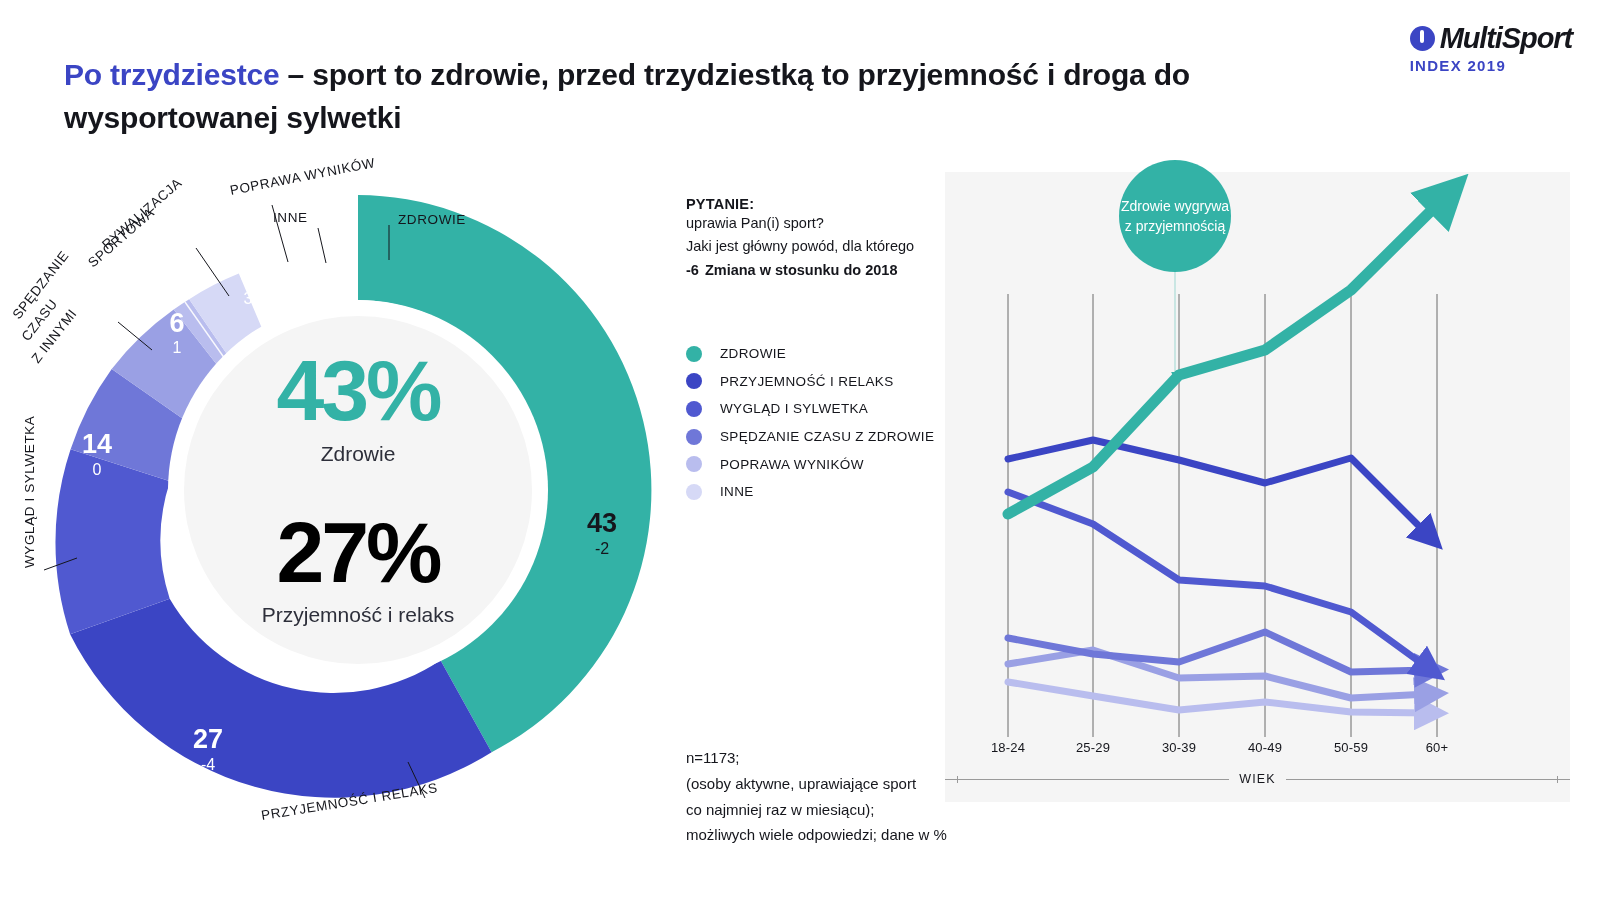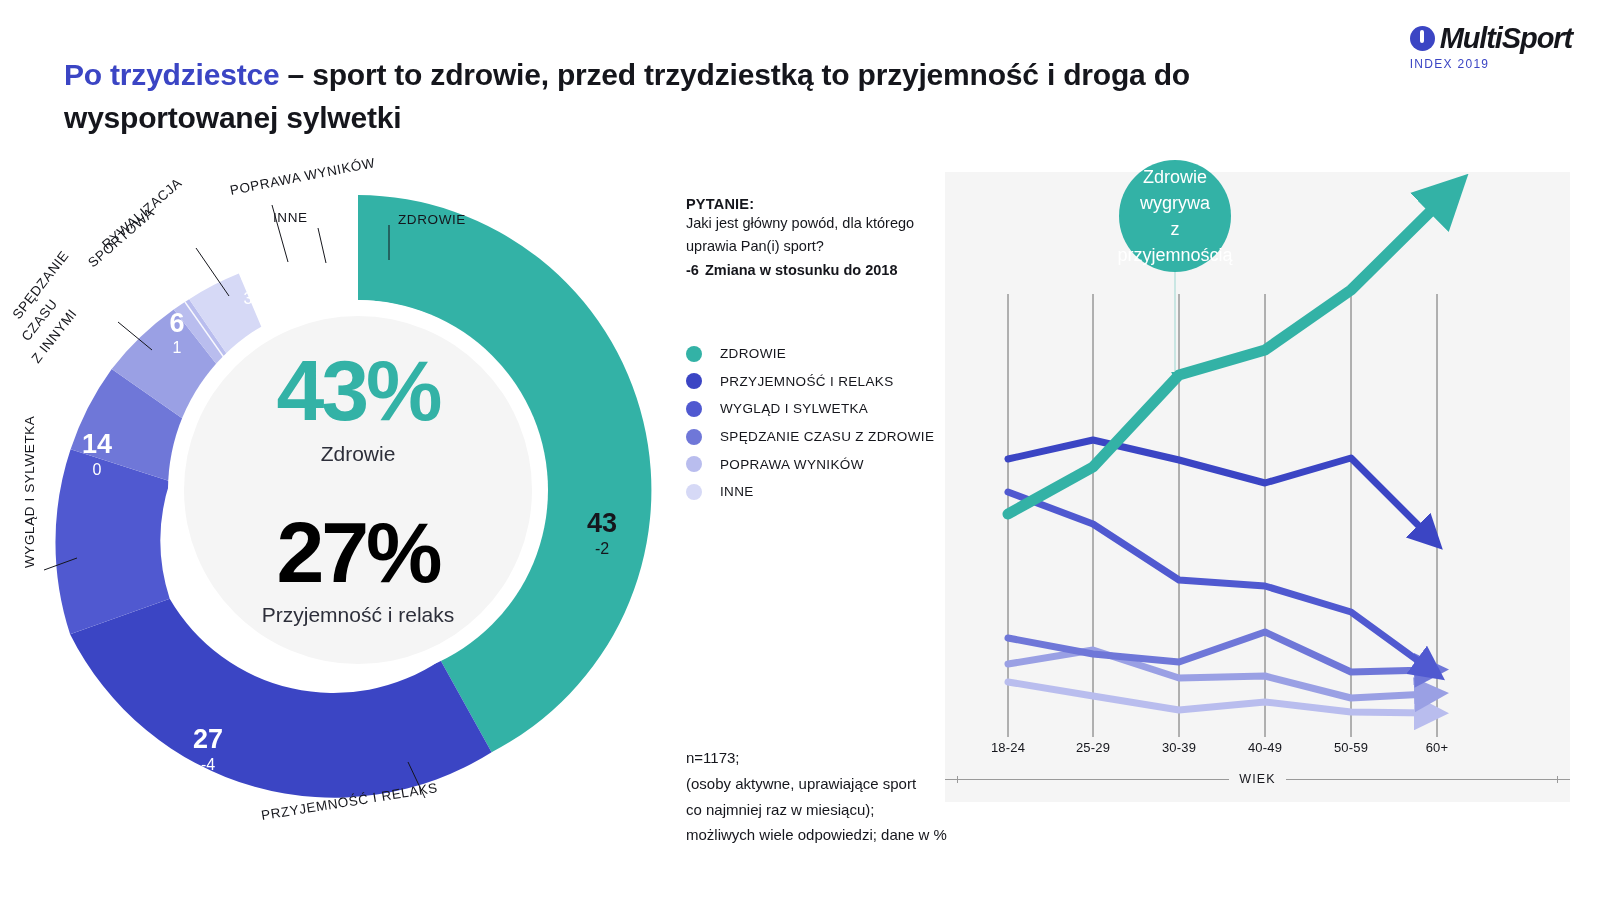--- a/index.html
+++ b/index.html
@@ -32,21 +32,21 @@
   .logo-mark::after {
     content: ""; position: absolute; left: 50%; top: 4px;
     transform: translateX(-50%);
     width: 4px; height: 13px; border-radius: 2px; background: #ffffff;
   }
   .logo-word {
     font-size: 29px; font-weight: bold; font-style: italic;
     color: #15161c; letter-spacing: -1.1px;
   }
   .logo-sub {
-    font-size: 12px; font-weight: normal; color: #3b45c4;
+    font-size: 15px; font-weight: bold; color: #3b45c4;
     letter-spacing: 1.3px; margin-top: 2px; margin-right: 2px;
   }
 
   
   .donut-wrap { position: absolute; left: 0px; top: 150px; width: 700px; height: 720px; }
   .donut-svg { position: absolute; left: 0; top: 0; }
 
   .center-block {
     position: absolute; left: 172px; top: 200px;
     width: 372px; text-align: center;
@@ -76,21 +76,21 @@
   .panel {
     position: absolute; left: 945px; top: 172px;
     width: 625px; height: 630px; background: #f5f5f5;
   }
   .panel-svg { position: absolute; left: 0; top: 0; }
   .bubble {
     position: absolute; left: 174px; top: -12px;
     width: 112px; height: 112px; border-radius: 50%;
     background: #33b2a6; color: #ffffff;
     display: flex; flex-direction: column; align-items: center; justify-content: center;
-    text-align: center; line-height: 1.45; font-size: 18px;
+    text-align: center; line-height: 1.45; font-size: 14px;
   }
   .xlabels { position: absolute; left: 0; top: 568px; width: 625px; }
   .xlabels span {
     position: absolute; transform: translateX(-50%);
     font-size: 13px; color: #15161c; letter-spacing: .2px;
   }
   .wiek {
     position: absolute; left: 0; top: 600px; width: 625px;
     display: flex; align-items: center; justify-content: center; gap: 10px;
   }
@@ -197,22 +197,22 @@
       <div class="big-num teal">43%</div>
       <div class="big-cap">Zdrowie</div>
       <div class="gap-mid"></div>
       <div class="big-num blue">27%</div>
       <div class="big-cap">Przyjemność i relaks</div>
     </div>
   </div>
 
   <div class="q-block">
     <div class="q-head">PYTANIE:</div>
+    <div class="q-line">uprawia Pan(i) sport?</div>
     <div class="q-line">Jaki jest główny powód, dla którego</div>
-    <div class="q-line">uprawia Pan(i) sport?</div>
     <div class="q-delta">
       <span class="dv">-6</span><span>Zmiana w stosunku do 2018</span>
     </div>
   </div>
 
   <div class="legend">
     <div class="legend-item">
       <span class="legend-dot" style="background:#33b2a6"></span>
       <span class="legend-label">ZDROWIE</span>
     </div>

